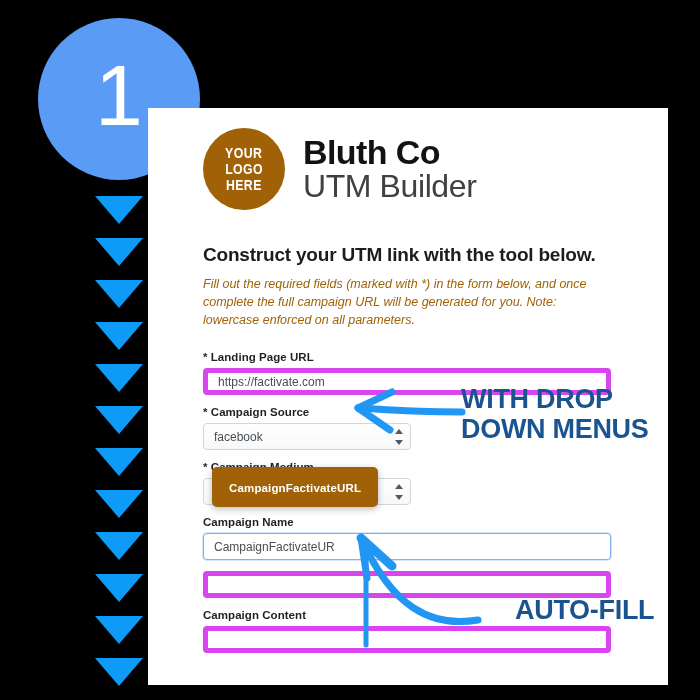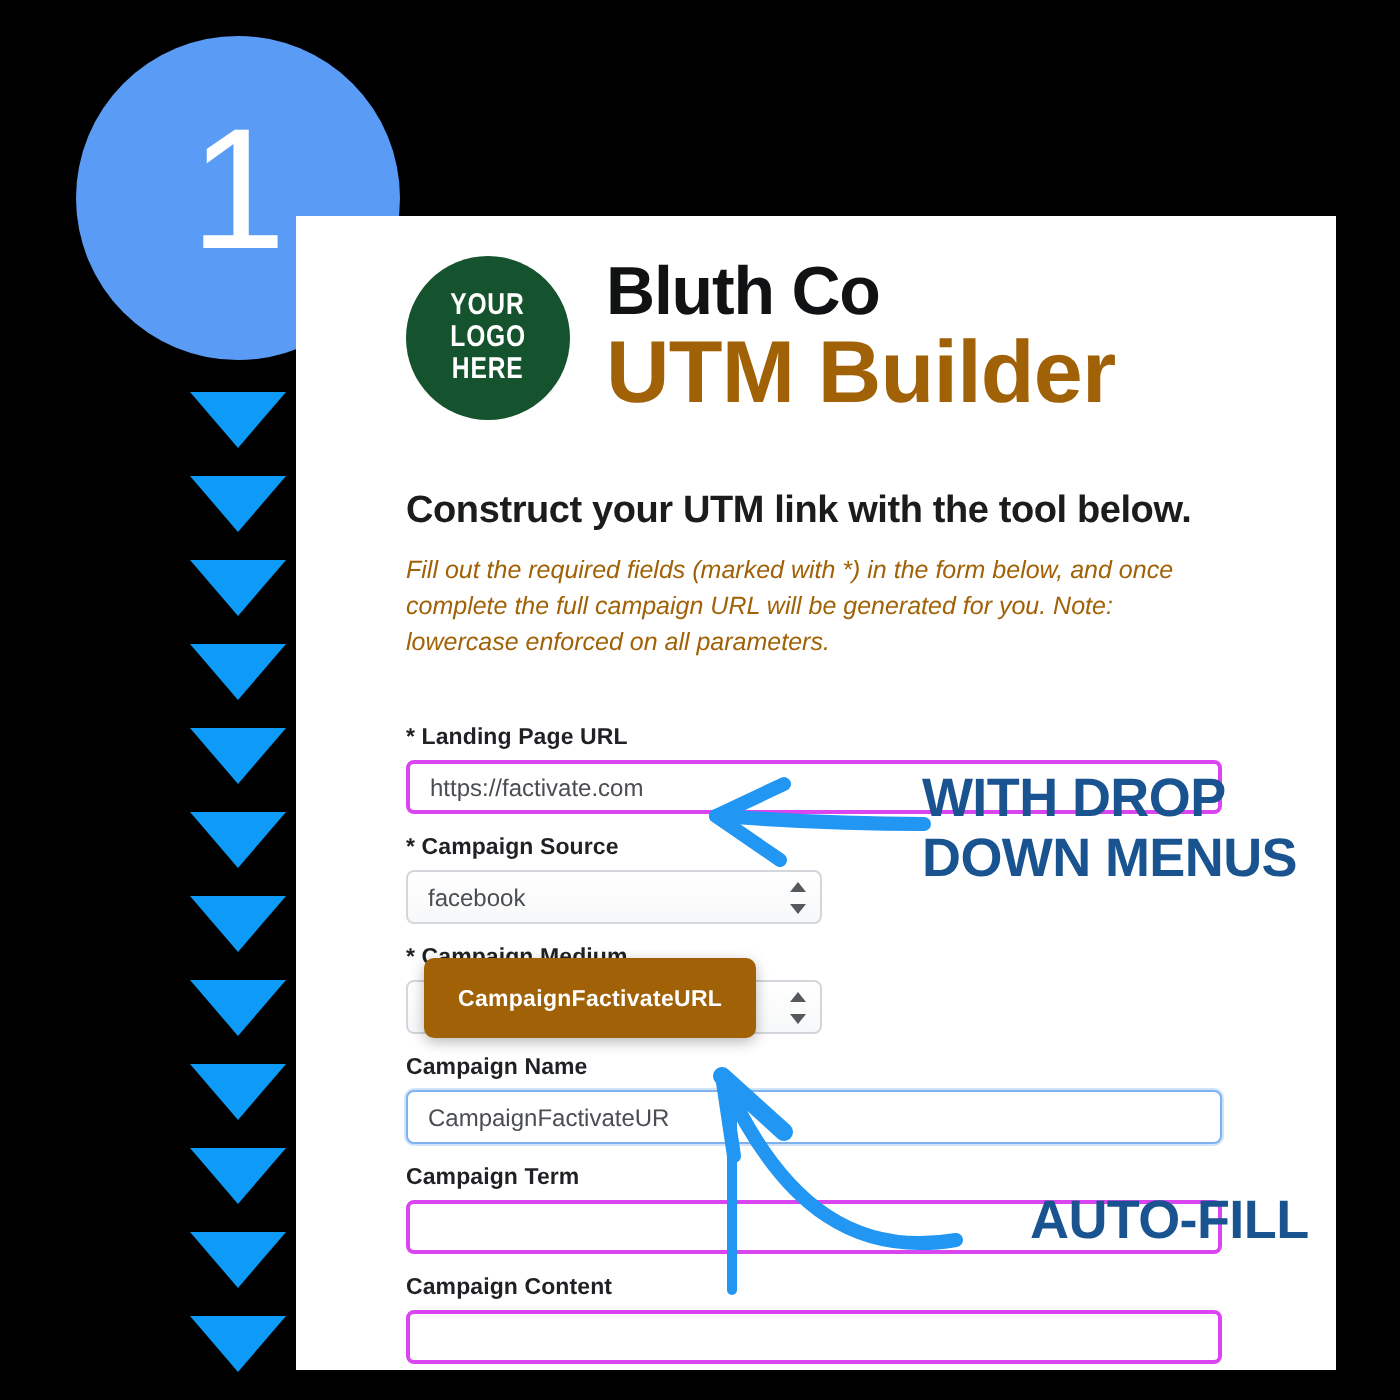--- a/index.html
+++ b/index.html
@@ -44,54 +44,54 @@
     background:#ffffff;
     z-index:4;
     overflow:hidden;
   }
   #card-inner{ padding:14px 52px 0 55px; }
 
   
   #brand{ display:flex; align-items:center; gap:18px; margin-top:6px;}
   #logo-circle{
     width:82px;height:82px;border-radius:50%;
-    background:#14532d;
+    background:#a16207;
     display:flex;flex-direction:column;align-items:center;justify-content:center;
     flex:0 0 auto;
   }
   #logo-circle span{
     color:#ffffff; font-weight:bold; font-size:15px; line-height:1.08;
     letter-spacing:0.5px; transform:scaleX(0.82); font-family:"Liberation Sans Narrow","Liberation Sans",sans-serif;
   }
   #brand-text .l1{
     font-size:34px; font-weight:bold; color:#111214; line-height:1.06; letter-spacing:-0.6px;
   }
   #brand-text .l2{
-    font-size:44px; font-weight:bold; color:#a16207; line-height:1.06; letter-spacing:-0.4px;
+    font-size:32px; font-weight:normal; color:#404040; line-height:1.06; letter-spacing:-0.4px;
   }
 
   h2#headline{
     font-size:19px; font-weight:bold; color:#1b1c1e;
     margin:34px 0 0 0; letter-spacing:-0.2px;
   }
   p#subcopy{
     font-size:12.5px; font-style:italic; color:#a16207;
     line-height:1.45; margin:9px 0 0 0; max-width:412px;
   }
 
   
-  #form{ margin-top:33px; position:relative;}
+  #form{ margin-top:22px; position:relative;}
   .field{ margin-bottom:11px; }
   .field label{
     display:block; font-size:11.5px; font-weight:bold; color:#1f2124;
     margin-bottom:5px; letter-spacing:0.05px;
   }
   .txt{
     box-sizing:border-box; width:408px; height:27px;
-    border:2px solid #d946ef; border-radius:4px;
+    border:5px solid #d946ef; border-radius:4px;
     background:#ffffff; color:#4a4d52; font-size:12px;
     padding:0 10px; line-height:25px;
     font-family:"Liberation Sans", sans-serif;
   }
   .txt.empty{ color:#b9bcc1; }
   .txt.focused{ border:1px solid #7fb3f0; box-shadow:0 0 0 1px rgba(127,179,240,.35); }
   .sel-wrap{ position:relative; width:208px; height:27px;}
   .sel{
     box-sizing:border-box; width:208px; height:27px;
     border:1px solid #d3d6da; border-radius:4px;
@@ -195,21 +195,20 @@
             </span>
         </div>
       </div>
 
       <div class="field">
         <label>Campaign Name</label>
         <input class="txt focused" value="CampaignFactivateUR" style="">
       </div>
 
       <div class="field">
-        <label>Campaign Term</label>
         <input class="txt empty" value="" style="">
       </div>
 
       <div class="field">
         <label>Campaign Content</label>
         <input class="txt empty" value="" style="">
       </div>
 
       <div id="autofill">
         <span>CampaignFactivateURL</span>

